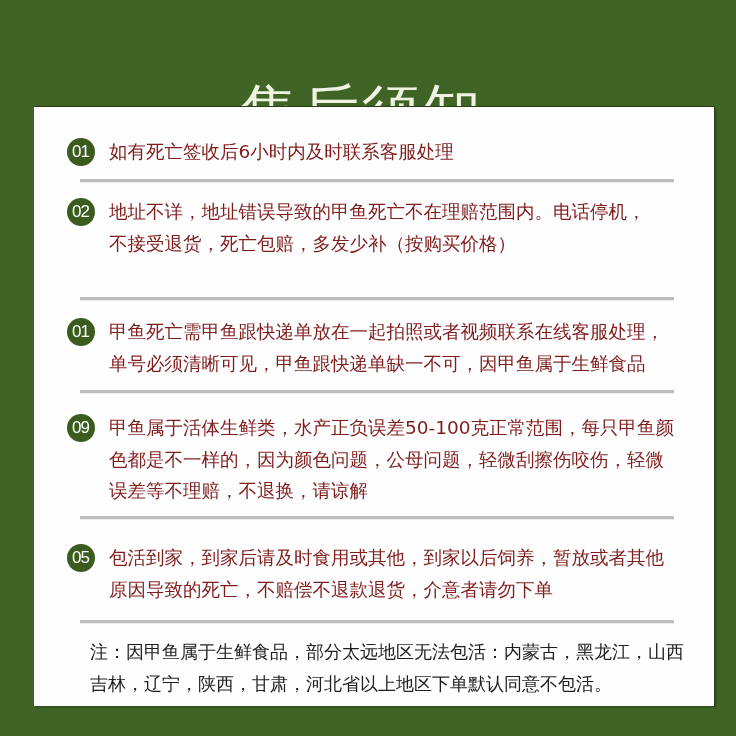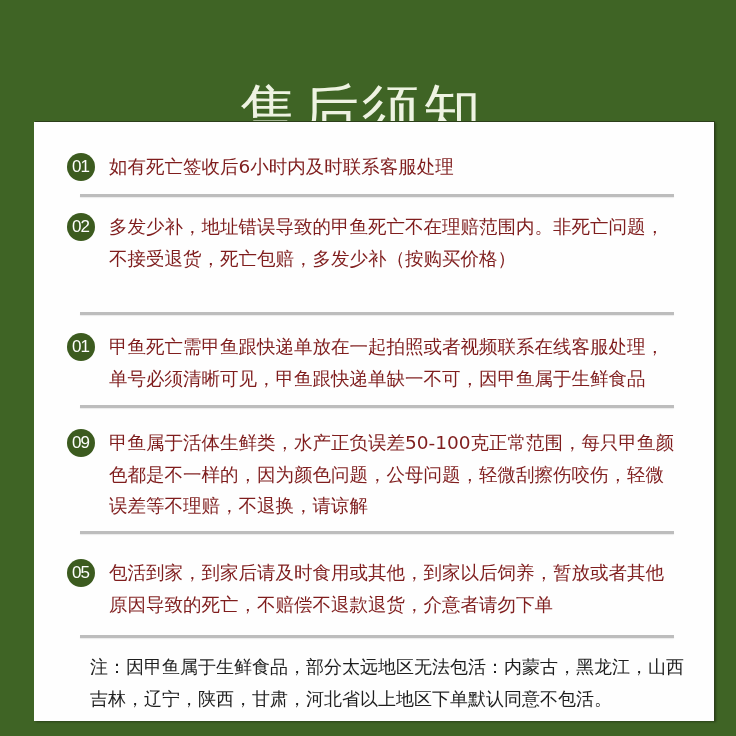--- a/index.html
+++ b/index.html
@@ -25,21 +25,21 @@
       color: #eef3e2;
       font-size: 58px;
       letter-spacing: 3px;
       font-weight: normal;
       padding-right: 12px;
       box-sizing: border-box;
     }
     .card {
       position: absolute;
       left: 34px;
-      top: 122px;
+      top: 107px;
       width: 680px;
       height: 599px;
       background: #fefefe;
       box-shadow: 1px -1px 0 #2c3f1a, 2px 1px 2px rgba(0,0,0,0.35);
     }
     .badge {
       position: absolute;
       width: 28px;
       height: 28px;
       border-radius: 50%;
@@ -97,21 +97,21 @@
     <div class="badge" style="left:33px; top:31px;">01</div>
     <div class="item-text" style="top:29px;">
       <span class="line">如有死亡签收后6小时内及时联系客服处理</span>
     </div>
   </div>
   <div class="divider" style="top:72px;"></div>
 
   <div>
     <div class="badge" style="left:33px; top:91px;">02</div>
     <div class="item-text" style="top:89px;">
-      <span class="line">多发少补，地址错误导致的甲鱼死亡不在理赔范围内。非死亡问题，</span>
+      <span class="line">地址不详，地址错误导致的甲鱼死亡不在理赔范围内。电话停机，</span>
       <span class="line">不接受退货，死亡包赔，多发少补（按购买价格）</span>
     </div>
   </div>
   <div class="divider" style="top:190px;"></div>
 
   <div>
     <div class="badge" style="left:33px; top:211px;">01</div>
     <div class="item-text" style="top:209px;">
       <span class="line">甲鱼死亡需甲鱼跟快递单放在一起拍照或者视频联系在线客服处理，</span>
       <span class="line">单号必须清晰可见，甲鱼跟快递单缺一不可，因甲鱼属于生鲜食品</span>

